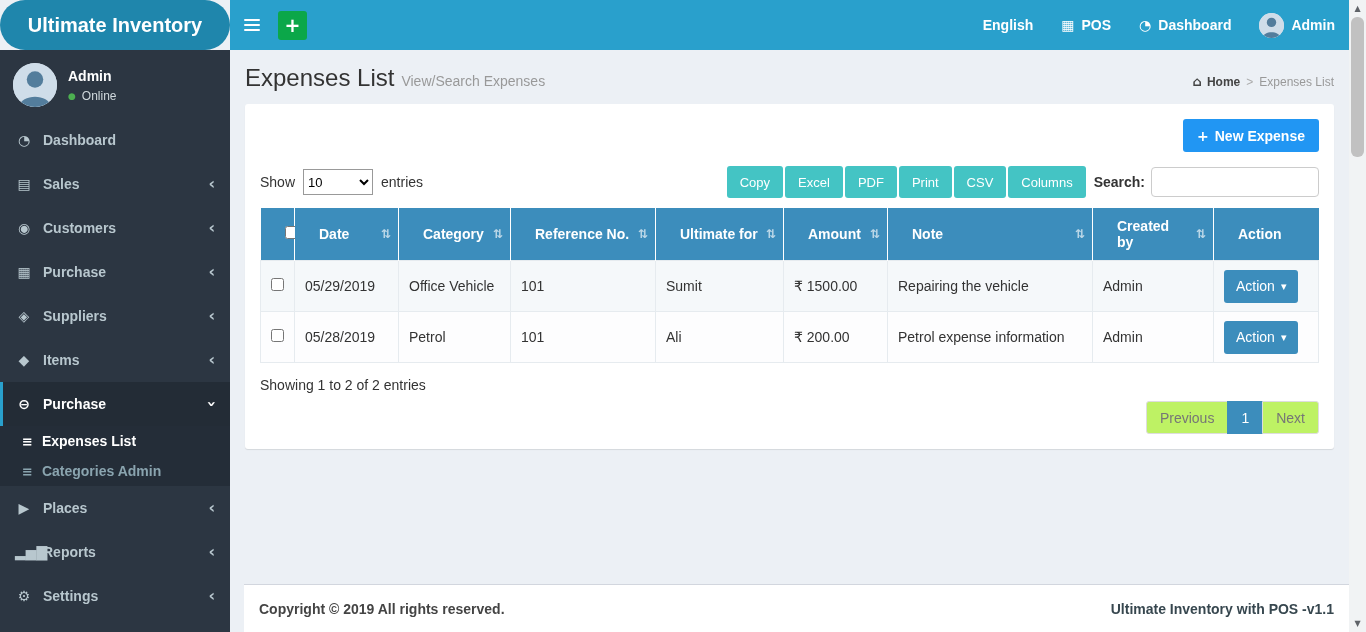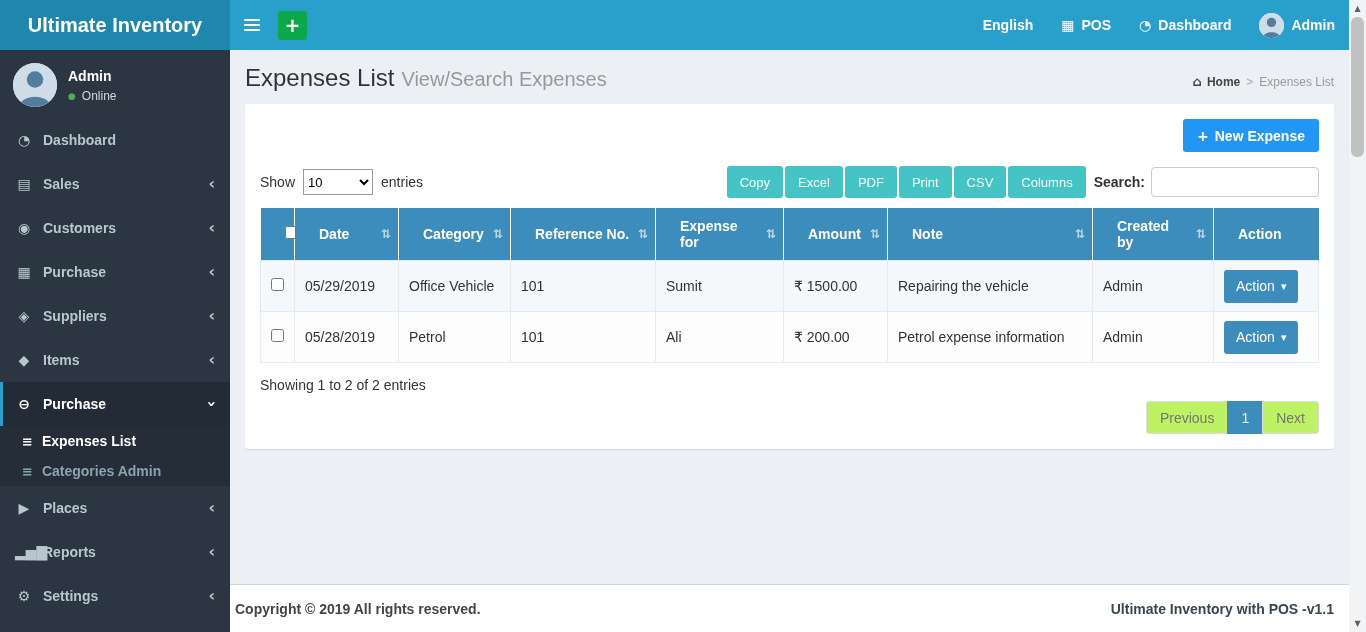--- a/index.html
+++ b/index.html
@@ -6,21 +6,21 @@
   html,body { width:1366px; height:632px; overflow:hidden; }
   body { font-family:"Liberation Sans","DejaVu Sans",sans-serif; font-size:14px; color:#333; background:#ecf0f5; position:relative; }
   a { text-decoration:none; color:inherit; cursor:pointer;font-weight:bold; }
   .icon { font-family:"DejaVu Sans",sans-serif; font-style:normal; }
 
   .app { position:absolute; top:0; left:0; width:1349px; height:632px; }
 
   
   .main-header { position:absolute; top:0; left:0; width:1349px; height:50px; z-index:10; }
   .logo { position:absolute; left:0; top:0; width:230px; height:50px; background:#1f86ac; color:#fff;
-          display:flex; align-items:center; justify-content:center; font-size:20px; font-weight:bold; }
+          display:flex; align-items:center; justify-content:center; font-size:20px; font-weight:bold;border-radius:25px; }
   .navbar { margin-left:230px; height:50px; background:#29a0cc; display:flex; align-items:center; }
   .hamburger { width:44px; height:50px; display:flex; flex-direction:column; gap:3px; align-items:center; justify-content:center; }
   .hamburger span { width:16px; height:2px; background:#fff; border-radius:1px; }
   .quick-add { width:29px; height:29px; background:#0ba749; border-radius:3px; color:#fff; font-size:19px; font-weight:bold;
                display:flex; align-items:center; justify-content:center; margin-left:4px; line-height:1; }
   .nav-right { margin-left:auto; display:flex; align-items:stretch; height:50px; color:#fff; }
   .nav-item { padding:0 14px; display:flex; align-items:center; gap:7px; font-size:14px; }
   .nav-item .icon { font-size:14px; }
   .avatar { display:inline-block; border-radius:50%; overflow:hidden; background:#d8e3ec; flex:none; }
   .avatar svg { display:block; width:100%; height:100%; }
@@ -43,21 +43,21 @@
   .submenu { background:#242d38; display:flex; flex-direction:column; }
   .submenu-item { display:flex; align-items:center; gap:9px; padding:7px 15px 7px 22px; color:#8aa4af; font-size:14px; height:30px; }
   .submenu-item .icon { font-size:13px; }
   .submenu-item.active { color:#fff; }
   .icon-bars { font-size:9px; letter-spacing:0; }
 
   
   .content-wrapper { position:absolute; left:230px; top:50px; right:0; bottom:48px; background:#ecf0f5; overflow:hidden; }
   .content-header { padding:14px 15px 12px 15px; position:relative; }
   .page-title { font-size:24px; font-weight:500; color:#333; display:inline; }
-  .page-subtitle { font-size:20px; color:#999; margin-left:7px; font-weight:normal; }
+  .page-subtitle { font-size:14px; color:#999; margin-left:7px; font-weight:normal; }
   .breadcrumb { position:absolute; right:15px; top:24px; font-size:12px; color:#444; display:flex; align-items:center; gap:6px; }
   .breadcrumb .icon { font-size:13px; }
   .bc-sep { color:#aaa; }
   .bc-current { color:#999; }
 
   .box { background:#fff; margin:0 15px; padding:15px; border-radius:3px; box-shadow:0 1px 1px rgba(0,0,0,0.1); }
   .box-top { display:flex; justify-content:flex-end; margin-bottom:14px; }
   .btn-new { background:#2196f3; color:#fff; border:none; padding:0 14px; height:33px; border-radius:3px; font-size:14px;
              font-weight:bold; display:flex; align-items:center; gap:6px; cursor:pointer;
              font-family:"Liberation Sans","DejaVu Sans",sans-serif; }
@@ -92,21 +92,21 @@
 
   .summary { margin-top:14px; font-size:14px; color:#333; }
   .pagination-row { display:flex; justify-content:flex-end; margin-top:8px; }
   .page-btn { border:1px solid #ddd; background:#bef264; color:#767676; padding:0 13px; height:33px; font-size:14px;
               margin-left:-1px; cursor:pointer; font-family:"Liberation Sans","DejaVu Sans",sans-serif; }
   .page-btn.first { border-radius:3px 0 0 3px; }
   .page-btn.last  { border-radius:0 3px 3px 0; }
   .page-btn.active { background:#3c8dbc; border-color:#3c8dbc; color:#fff; }
 
   
-  .main-footer { position:absolute; left:220px; right:0; bottom:0; height:48px; background:#fff; border-top:1px solid #d2d6de;
+  .main-footer { position:absolute; left:244px; right:0; bottom:0; height:48px; background:#fff; border-top:1px solid #d2d6de;
                  display:flex; align-items:center; justify-content:space-between; padding:0 15px; font-size:14px; color:#444; }
   .footer-left { font-weight:bold; color:#444; }
   .footer-right { font-weight:bold; color:#37474f; }
 
   
   .scrollbar { position:absolute; right:0; top:0; width:17px; height:632px; background:#f1f3f4; z-index:100; }
   .scroll-arrow { position:absolute; left:0; width:17px; height:17px; color:#5f6368; font-size:8px;
                   display:flex; align-items:center; justify-content:center; }
   .scroll-arrow.top { top:0; }
   .scroll-arrow.bottom { bottom:0; }
@@ -306,21 +306,21 @@
               </th>
               <th>
                 <span>Category</span>
                 <span class="sort icon">⇅</span>
               </th>
               <th>
                 <span>Reference No.</span>
                 <span class="sort icon">⇅</span>
               </th>
               <th>
-                <span>Expense for</span>
+                <span>Ultimate for</span>
                 <span class="sort icon">⇅</span>
               </th>
               <th>
                 <span>Amount</span>
                 <span class="sort icon">⇅</span>
               </th>
               <th>
                 <span>Note</span>
                 <span class="sort icon">⇅</span>
               </th>

